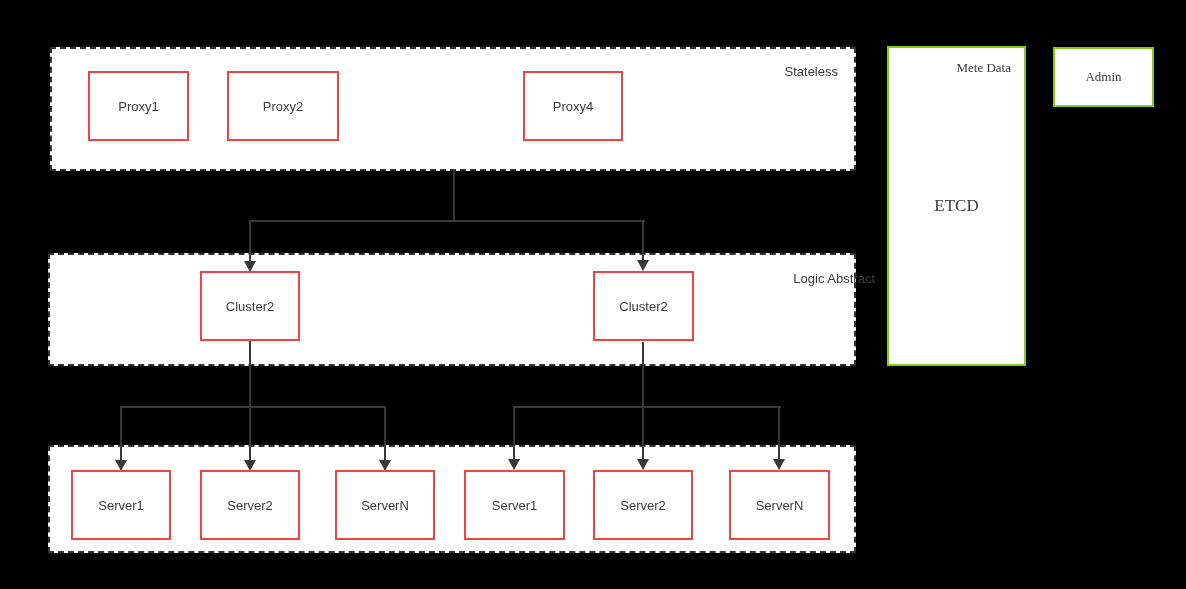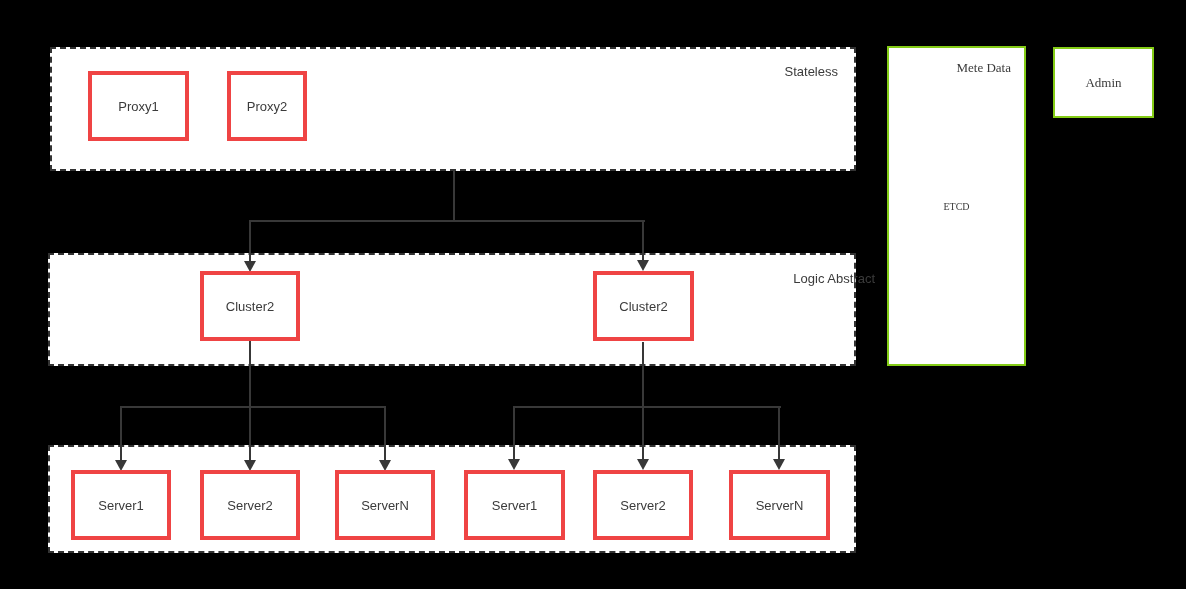--- a/index.html
+++ b/index.html
@@ -13,21 +13,21 @@
   }
   .container{
     position:absolute;
     background:#fff;
     border:2px dashed #333;
     box-sizing:border-box;
   }
   .node{
     position:absolute;
     background:#fff;
-    border:4px solid #ef4444;
+    border:2px solid #ef4444;
     box-sizing:border-box;
     display:flex;align-items:center;justify-content:center;
     font-size:13px;
     height:70px;
   }
   .zone-label{
     position:absolute;
     font-size:13px;
     text-align:right;
   }
@@ -51,21 +51,21 @@
   .meta-title{
     position:absolute;
     top:12px;left:0;right:13px;
     text-align:right;
     font-size:13px;
   }
   .meta-center{
     position:absolute;
     top:50%;left:50%;
     transform:translate(-50%,-50%);
-    font-size:10px;
+    font-size:17px;
   }
   .centered-label{
     position:absolute;
     top:50%;left:50%;
     transform:translate(-50%,-50%);
     font-size:13px;
   }
 </style>
 </head>
 <body>
@@ -98,35 +98,36 @@
   <div class="arrow" style="left:508px;top:459px"></div>
   <div class="vline" style="left:642px;top:406px;height:53px"></div>
   <div class="arrow" style="left:637px;top:459px"></div>
   <div class="vline" style="left:778px;top:406px;height:53px"></div>
   <div class="arrow" style="left:773px;top:459px"></div>
 
   <div class="zone-label" style="left:738px;top:64px;width:100px">Stateless</div>
   <div class="zone-label" style="left:770px;top:271px;width:105px">Logic Abstract</div>
 
   <div class="node" style="left:88px;top:71px;width:101px">Proxy1</div>
-  <div class="node" style="left:227px;top:71px;width:80px">Proxy2</div>
+  <div class="node" style="left:227px;top:71px;width:112px">Proxy2</div>
+  <div class="node" style="left:523px;top:71px;width:100px">Proxy4</div>
 
   <div class="node" style="left:200px;top:271px;width:100px">Cluster2</div>
   <div class="node" style="left:593px;top:271px;width:101px">Cluster2</div>
 
   <div class="node" style="left:71px;top:470px;width:100px">Server1</div>
   <div class="node" style="left:200px;top:470px;width:100px">Server2</div>
   <div class="node" style="left:335px;top:470px;width:100px">ServerN</div>
 
   <div class="node" style="left:464px;top:470px;width:101px">Server1</div>
   <div class="node" style="left:593px;top:470px;width:100px">Server2</div>
   <div class="node" style="left:729px;top:470px;width:101px">ServerN</div>
 
   <div class="solidbox" style="left:887px;top:46px;width:139px;height:320px">
     <div class="meta-title">Mete Data</div>
     <div class="meta-center">ETCD</div>
   </div>
 
-  <div class="solidbox" style="left:1053px;top:47px;width:101px;height:71px">
+  <div class="solidbox" style="left:1053px;top:47px;width:101px;height:60px">
     <div class="centered-label">Admin</div>
   </div>
 
 </div>
 
 </body></html>

